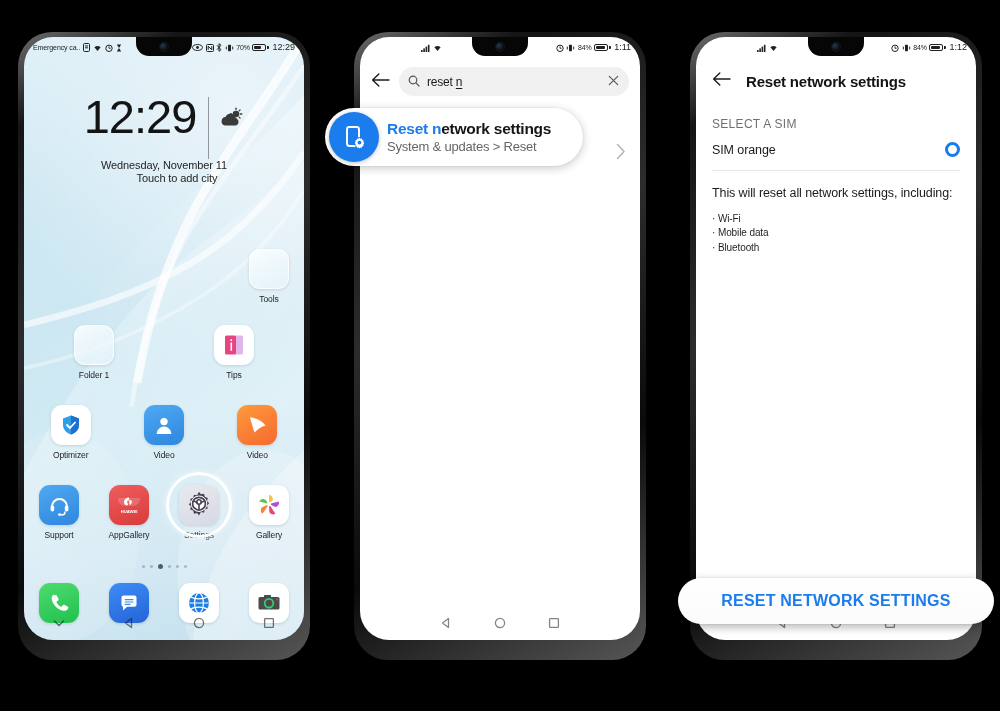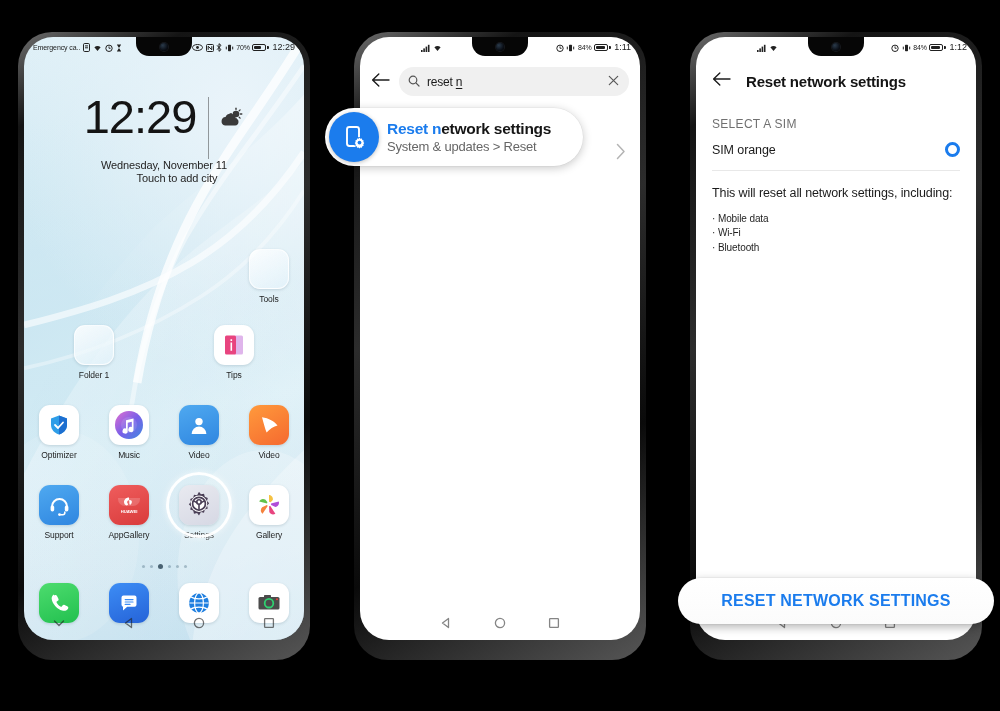--- a/index.html
+++ b/index.html
@@ -389,37 +389,20 @@
             <div class="appicon" style="background:#fff">
               <svg width="24" height="24" viewBox="0 0 24 24">
                   <path d="M12 2.5 L20 5.5 V12 c0 5-4 8.2-8 9.5 C8 20.2 4 17 4 12 V5.5 Z" fill="#2f9ee8"></path>
                   <path d="M12 2.5 L20 5.5 V12 c0 5-4 8.2-8 9.5 Z" fill="#1d6fd0"></path>
                   <path d="M8 12 l3 3 l5-5.5" stroke="#fff" stroke-width="1.8" fill="none" stroke-linecap="round" stroke-linejoin="round"></path>
                 </svg>
             </div>
             <div class="applabel">Optimizer</div>
           </div>
           <div class="app">
-            <div class="appicon" style="background:#fff">
-              <svg width="34" height="34" viewBox="0 0 34 34">
-                  <defs>
-                    <linearGradient id="mus" x1="0" y1="0" x2="1" y2="1">
-                      <stop offset="0" stop-color="#e36fd0"></stop>
-                      <stop offset=".5" stop-color="#7b5fe8"></stop>
-                      <stop offset="1" stop-color="#3f8ae0"></stop>
-                    </linearGradient>
-                  </defs>
-                  <circle cx="17" cy="17" r="14" fill="url(#mus)"></circle>
-                  <circle cx="17" cy="17" r="8" fill="#fff" opacity=".12"></circle>
-                  <path d="M21.5 10.5 L14 12.3 v8.3 a2.6 2.6 0 1 0 1.7 2.4 V14.7 l4.1-1 v5.4 a2.6 2.6 0 1 0 1.7 2.4 Z" fill="#fff"></path>
-                </svg>
-            </div>
-            <div class="applabel">Music</div>
-          </div>
-          <div class="app">
             <div class="appicon" style="background:linear-gradient(160deg,#4fa9f0,#2f86e0)">
               <svg width="22" height="22" viewBox="0 0 22 22">
                   <circle cx="11" cy="7.6" r="3.7" fill="#fff"></circle>
                   <path d="M3.6 20 a7.4 7.4 0 0 1 14.8 0 Z" fill="#fff"></path>
                 </svg>
             </div>
             <div class="applabel">Video</div>
           </div>
           <div class="app">
             <div class="appicon" style="background:linear-gradient(150deg,#ff9a3c,#f5692f)">
@@ -743,22 +726,22 @@
 
       <div class="simrow">
         <span class="simlabel">SIM  orange</span>
         <span class="radio"></span>
       </div>
       <div class="divider"></div>
 
       <div class="p3-body">
         <div class="p3-desc">This will reset all network settings, including:</div>
         <div class="p3-list">
+          <div>· Wi-Fi</div>
           <div>· Mobile data</div>
-          <div>· Wi-Fi</div>
           <div>· Bluetooth</div>
         </div>
       </div>
 
       <div class="navbar">
         <span style="width:20px"></span>
         <span class="nav-ico">
           <svg width="14" height="14" viewBox="0 0 14 14">
               <path d="M9.5 2.5 L3.5 7 L9.5 11.5 Z" fill="none" stroke="#3a3a3a" stroke-width="1.3" stroke-linejoin="round"></path>
             </svg>

